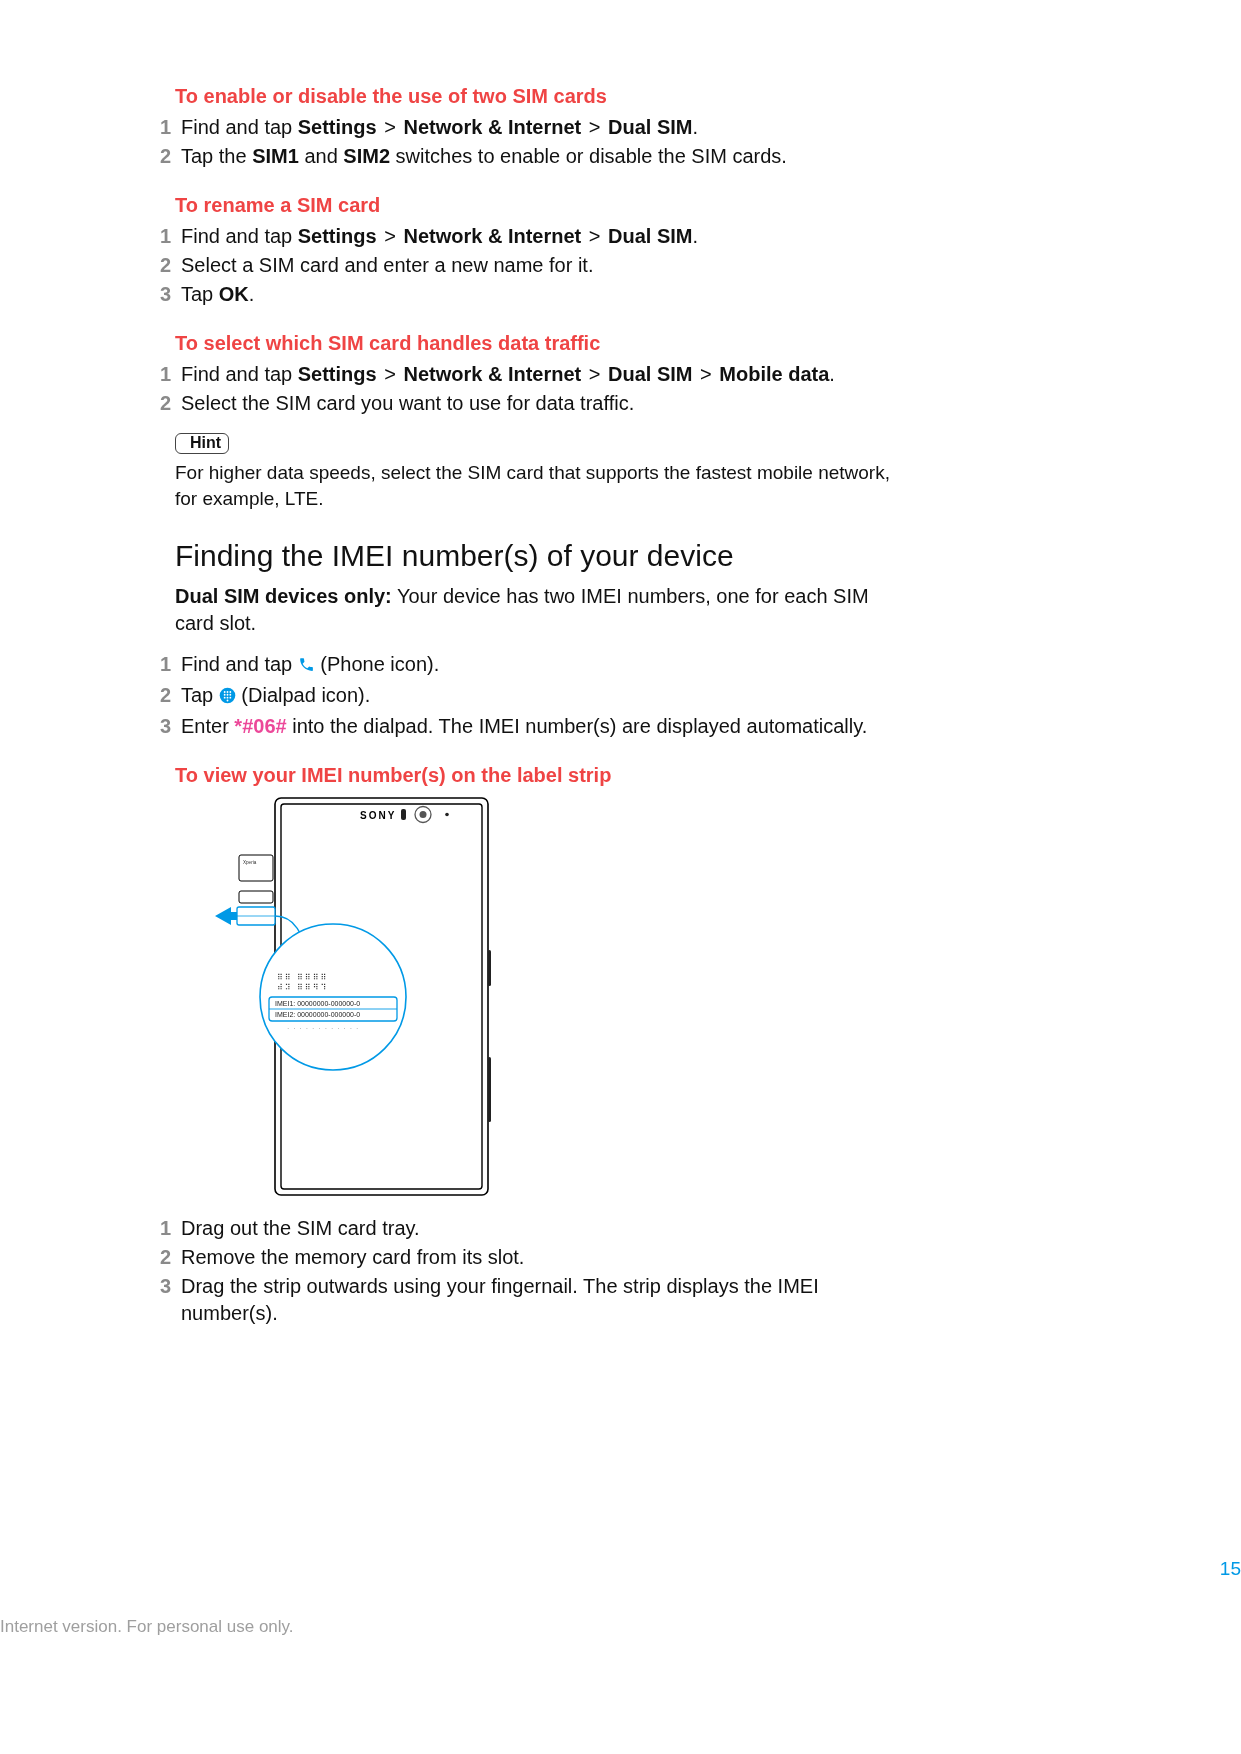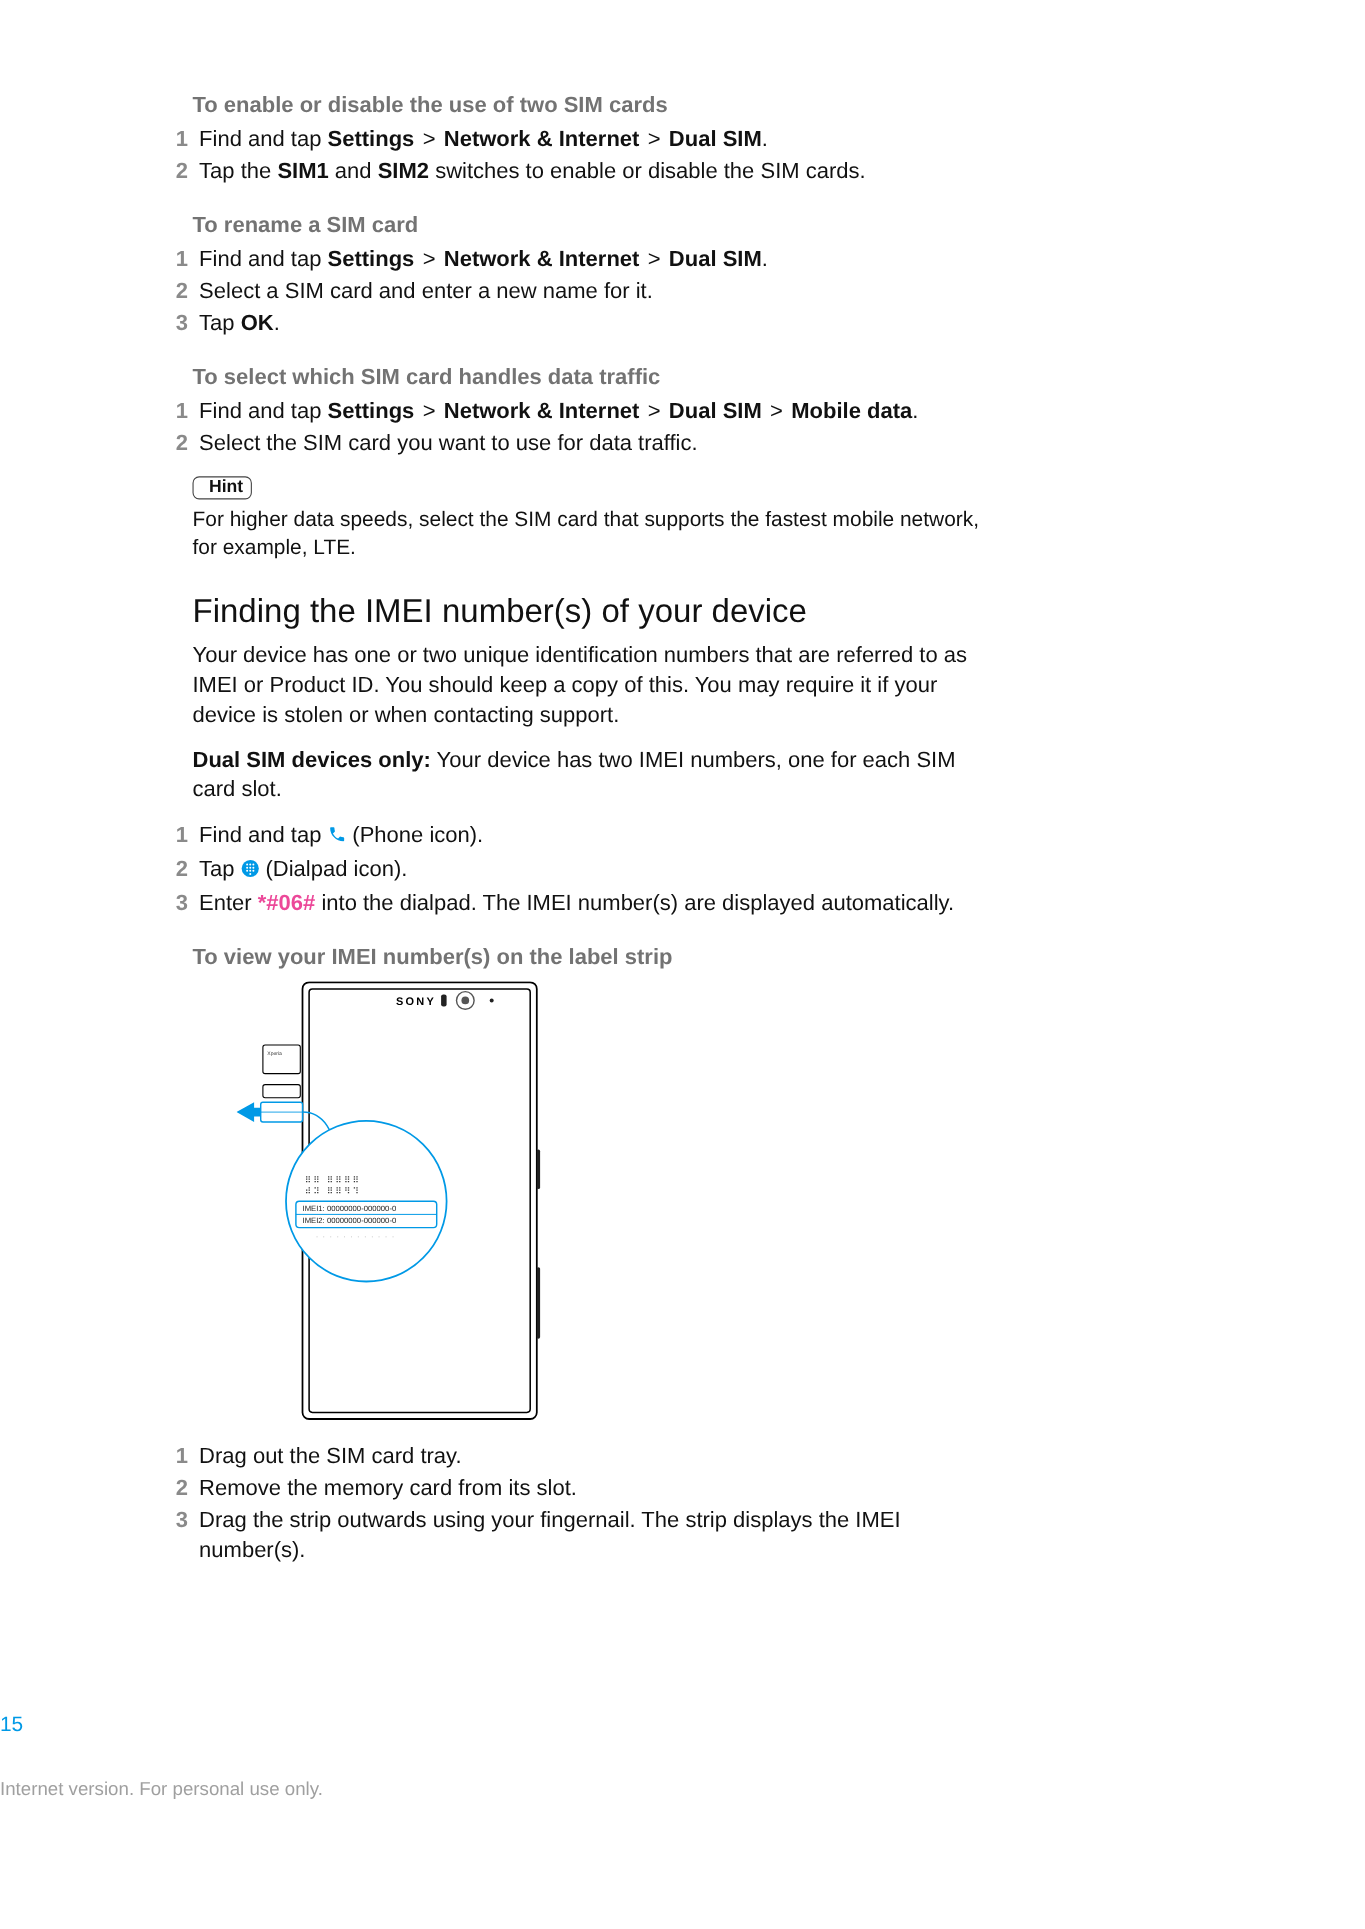--- a/index.html
+++ b/index.html
@@ -11,21 +11,21 @@
     color: #111;
     position: relative;
   }
   .content {
     position: absolute;
     left: 175px;
     top: 85px;
     width: 720px;
   }
   .blue-heading {
-    color: #737373;
+    color: #ef4444;
     font-weight: 600;
     font-size: 20px;
     margin: 0 0 6px 0;
   }
   .steps {
     margin: 0 0 24px 0;
     padding: 0;
   }
   .step {
     display: flex;
@@ -76,21 +76,21 @@
     vertical-align: -2px;
   }
   .ussd { color: #ec4899; font-weight: 700; }
   .diagram-holder {
     margin: 10px 0 14px 40px;
   }
   .page-num {
     position: absolute;
     left: 0; right: 0;
     top: 1558px;
-    text-align: left;
+    text-align: right;
     color: #0099e6;
     font-size: 19px;
   }
   .footer-note {
     position: absolute;
     left: 0; right: 0;
     top: 1617px;
     color: #9f9f9f;
     font-size: 17px;
   }
@@ -150,21 +150,20 @@
     <div class="step">
       <div class="step-num">2</div>
       <div class="step-text">Select the SIM card you want to use for data traffic.</div>
     </div>
   </div>
   <div class="hint-box">Hint</div>
   <div class="hint-text">For higher data speeds, select the SIM card that supports the fastest mobile network, for example, LTE.</div>
 
   
   <div class="section-title">Finding the IMEI number(s) of your device</div>
-  <div class="paragraph">Your device has one or two unique identification numbers that are referred to as IMEI or Product ID. You should keep a copy of this. You may require it if your device is stolen or when contacting support.</div>
   <div class="paragraph">
     <b>Dual SIM devices only:</b><span> Your device has two IMEI numbers, one for each SIM card slot.</span>
   </div>
 
   
   <div class="steps">
     <div class="step">
       <div class="step-num">1</div>
       <div class="step-text">
         <span>Find and tap </span><span class="inline-icon"><svg width="17" height="17" viewBox="0 0 24 24">

